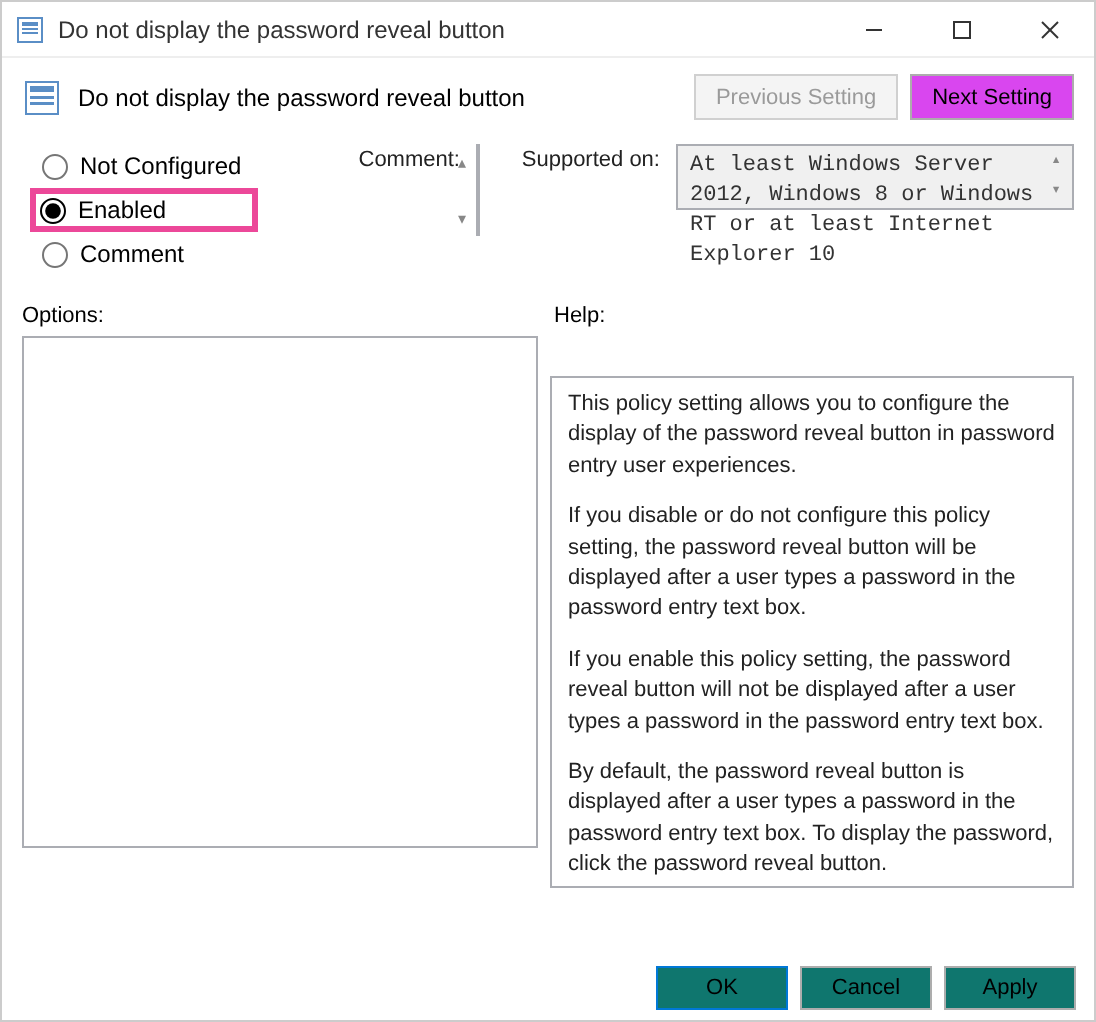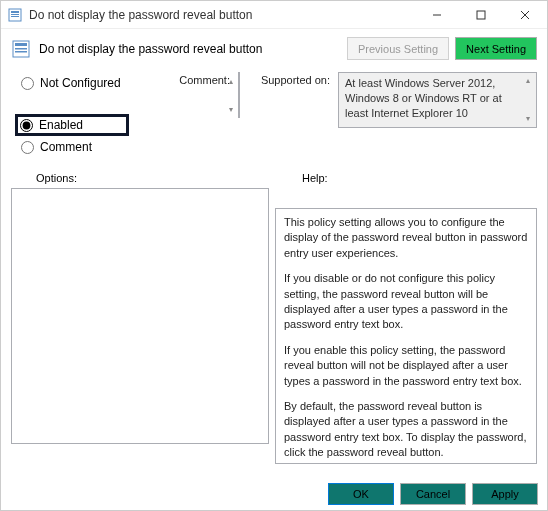--- a/index.html
+++ b/index.html
@@ -42,78 +42,78 @@
     display: flex; align-items: center; justify-content: center;
   }
   .header-title { font-size: 12px; flex: 1; }
   .nav-btn {
     font-family: inherit;
     font-size: 11px;
     height: 23px;
     padding: 0 10px;
     margin-left: 6px;
     border: 1px solid #adadad;
-    background: #22c55e;
+    background: #d946ef;
   }
   .nav-btn:disabled { color: #9a9a9a; background: #f4f4f4; border-color: #d0d0d0; }
   .state-area {
     display: flex;
     padding: 2px 10px 6px 16px;
     gap: 21px;
   }
   .radio-col { width: 112px; }
   .radio-row {
     display: flex; align-items: center;
     height: 22px;
     padding-left: 4px;
   }
   .radio-row input { margin: 0 6px 0 0; accent-color: #000; }
   .radio-row label { font-size: 12px; }
   .highlight {
-    border: 3px solid #0f172a;
+    border: 3px solid #ec4899;
     padding: 0 6px 0 2px;
     margin-left: -2px;
-    margin-top: 20px;
   }
   .form-col { flex: 1; display: flex; flex-direction: row; gap: 10px; }
   .form-row { display: flex; gap: 8px; }
   .form-label { width: 80px; text-align: right; padding-top: 2px; color: #222; }
   .comment-box {
     flex: 1;
     height: 46px;
     border: 1px solid #abadb3;
     background: #fff;
     position: relative;
   }
   .supported-box {
     flex: 1;
-    height: 56px;
+    height: 33px;
     border: 1px solid #abadb3;
     background: #f0f0f0;
     position: relative;
     padding: 3px 18px 3px 6px;
     font-size: 11px;
     color: #333;
     line-height: 1.35;
+    font-family: Liberation Mono, monospace;
   }
   .scroll-arrow {
     position: absolute;
     right: 0;
     width: 16px; height: 16px;
     display: flex; align-items: center; justify-content: center;
     color: #888;
     font-size: 8px;
   }
   .scroll-arrow.up { top: 0; }
   .scroll-arrow.down { bottom: 0; }
   .mid-labels {
     display: flex;
     padding: 8px 10px 2px 10px;
   }
-  .mid-labels .left { width: 266px; margin-left: 25px; }
+  .mid-labels .left { width: 266px; }
   .panels {
     display: flex;
     padding: 2px 10px 0 10px;
     gap: 6px;
   }
   .panel {
     border: 1px solid #abadb3;
     background: #fff;
     height: 256px;
     overflow: hidden;

